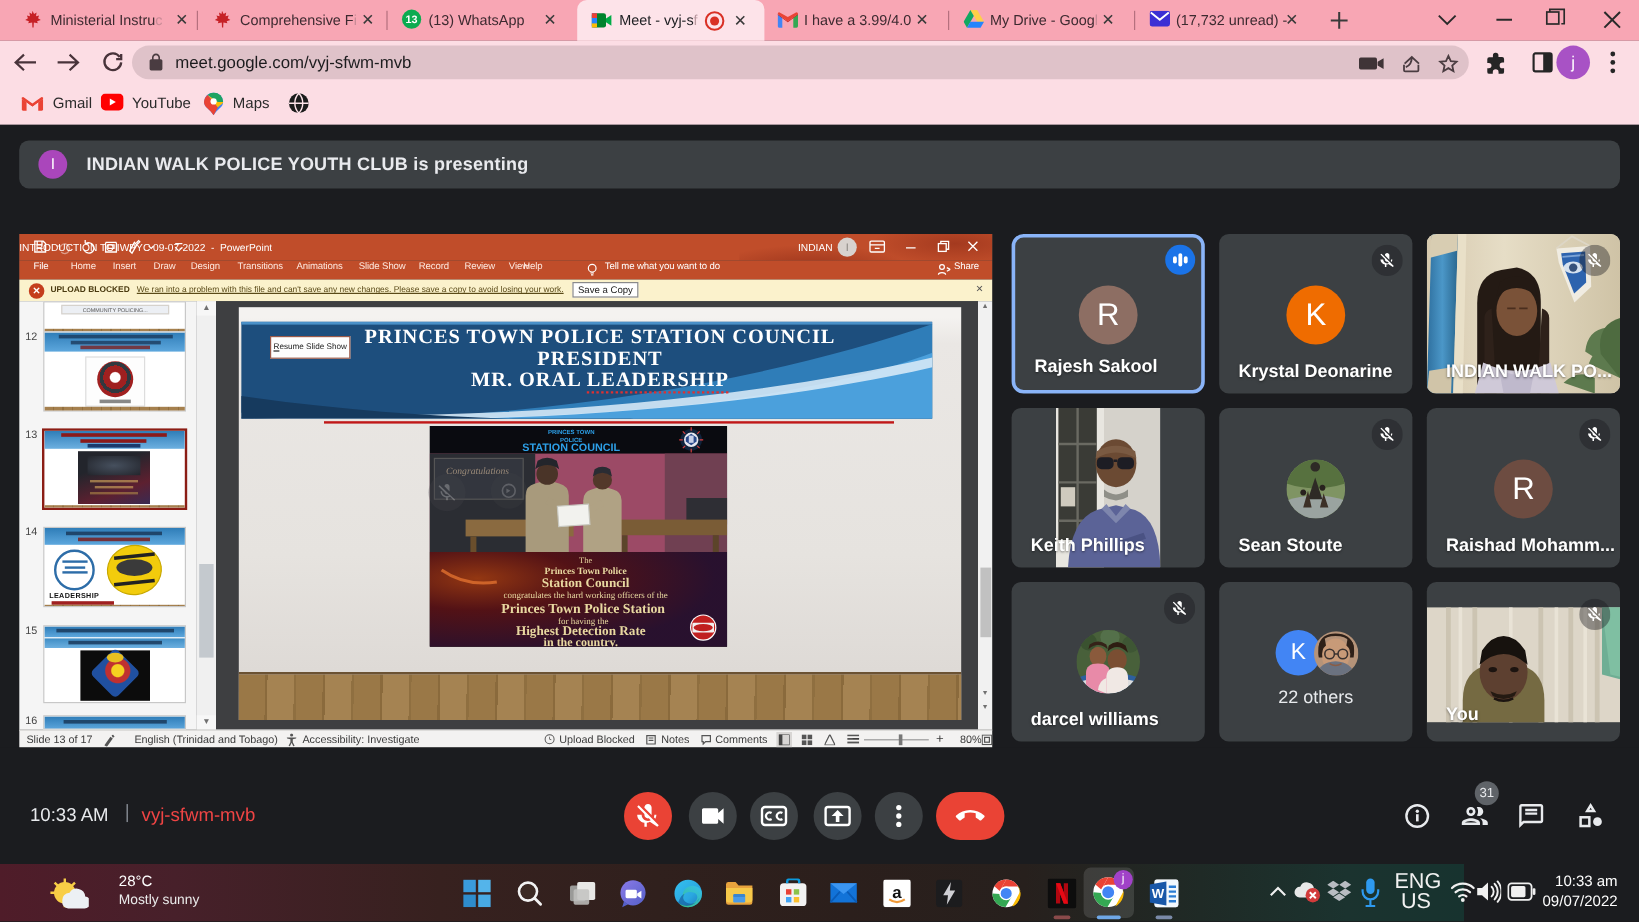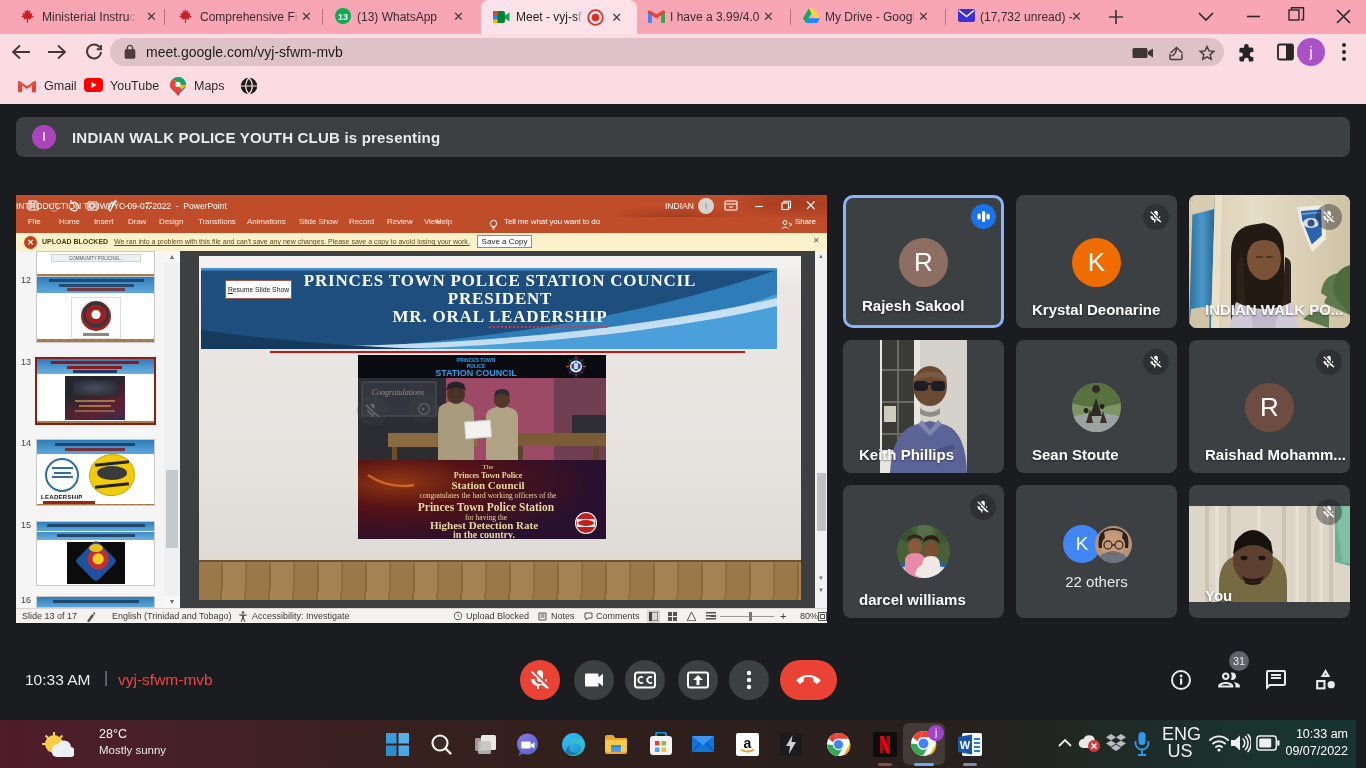--- a/index.html
+++ b/index.html
@@ -23,21 +23,21 @@
   
   #share { position:absolute; left:16px; top:91px; width:811px; height:428px; background:#3f4142; overflow:hidden; }
   
   .tile { position:absolute; background:#3c4043; border-radius:8px; overflow:hidden; }
   .tname { position:absolute; left:16px; bottom:10px; color:#fff; font-size:15px; font-weight:bold; text-shadow:0 1px 2px rgba(0,0,0,.5); }
   .avatar { position:absolute; border-radius:50%; color:#fff; display:flex; align-items:center; justify-content:center; }
   
   #botbar { position:absolute; left:0; top:519px; width:1366px; height:97px; background:#1b1c1f; }
   .cbtn { position:absolute; top:37px; width:40px; height:40px; border-radius:50%; background:#3c4043; }
   
-  #taskbar { position:absolute; left:0; top:720px; width:1356px; height:48px;
+  #taskbar { position:absolute; left:0; top:720px; width:1220px; height:48px;
     background:linear-gradient(90deg,#4f1c29 0%,#47202a 12%,#37211f 30%,#30201d 45%,#2b1f1c 58%,#27201d 70%,#1f2a26 82%,#1b332f 92%,#17332f 100%); }
 </style>
 </head>
 <body>
 <div id="screen">
   <div id="tabbar">
     <svg class="abs" width="1366" height="34">
 
       <g fill="#c62127">
         <path transform="translate(20,9)" id="maple" d="M7 0 l1.4 2.6 2.1-1.1 -.5 3 2.6-.5 -.9 2.3 2.3 1.4 -3.1 1 .6 1.7 -3.3-.6 -.2 4.2 h-1 l-.2-4.2 -3.3.6 .6-1.7 -3.1-1 2.3-1.4 -.9-2.3 2.6.5 -.5-3 2.1 1.1z"></path>

